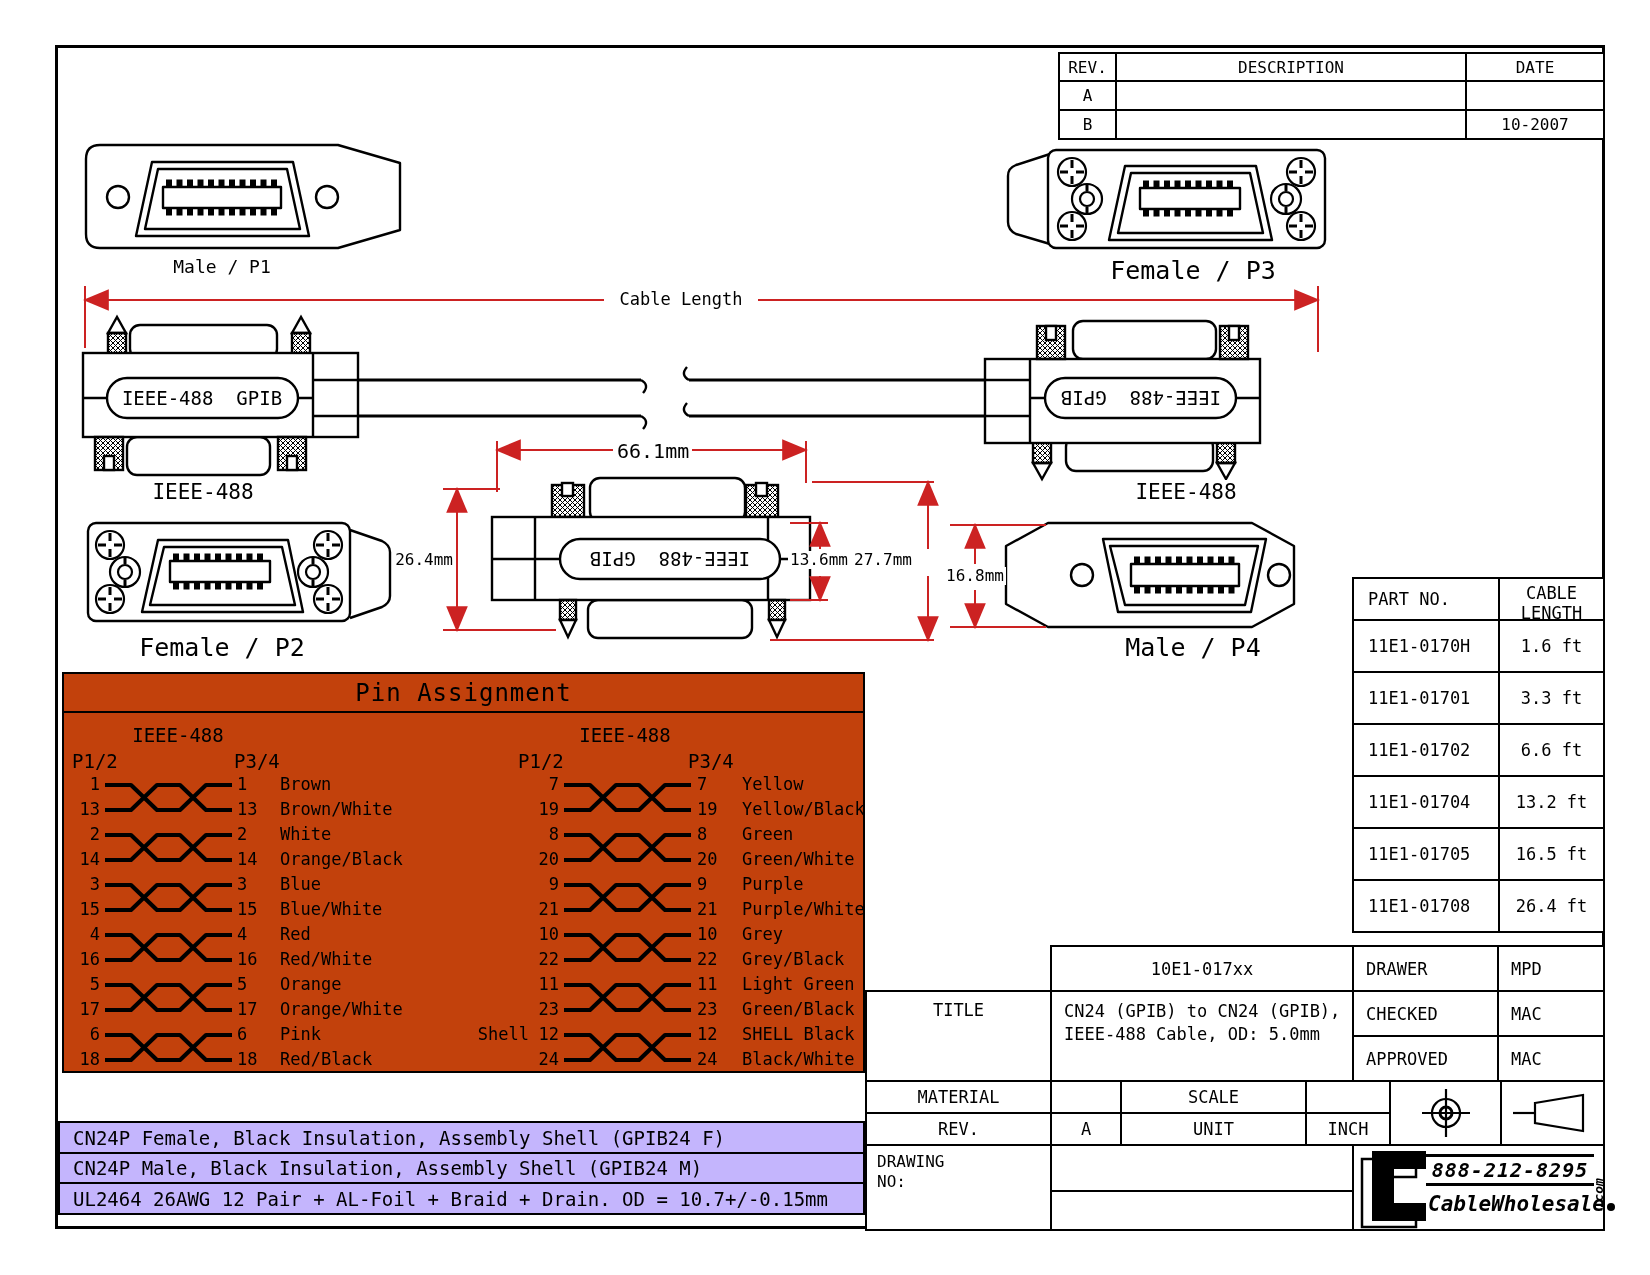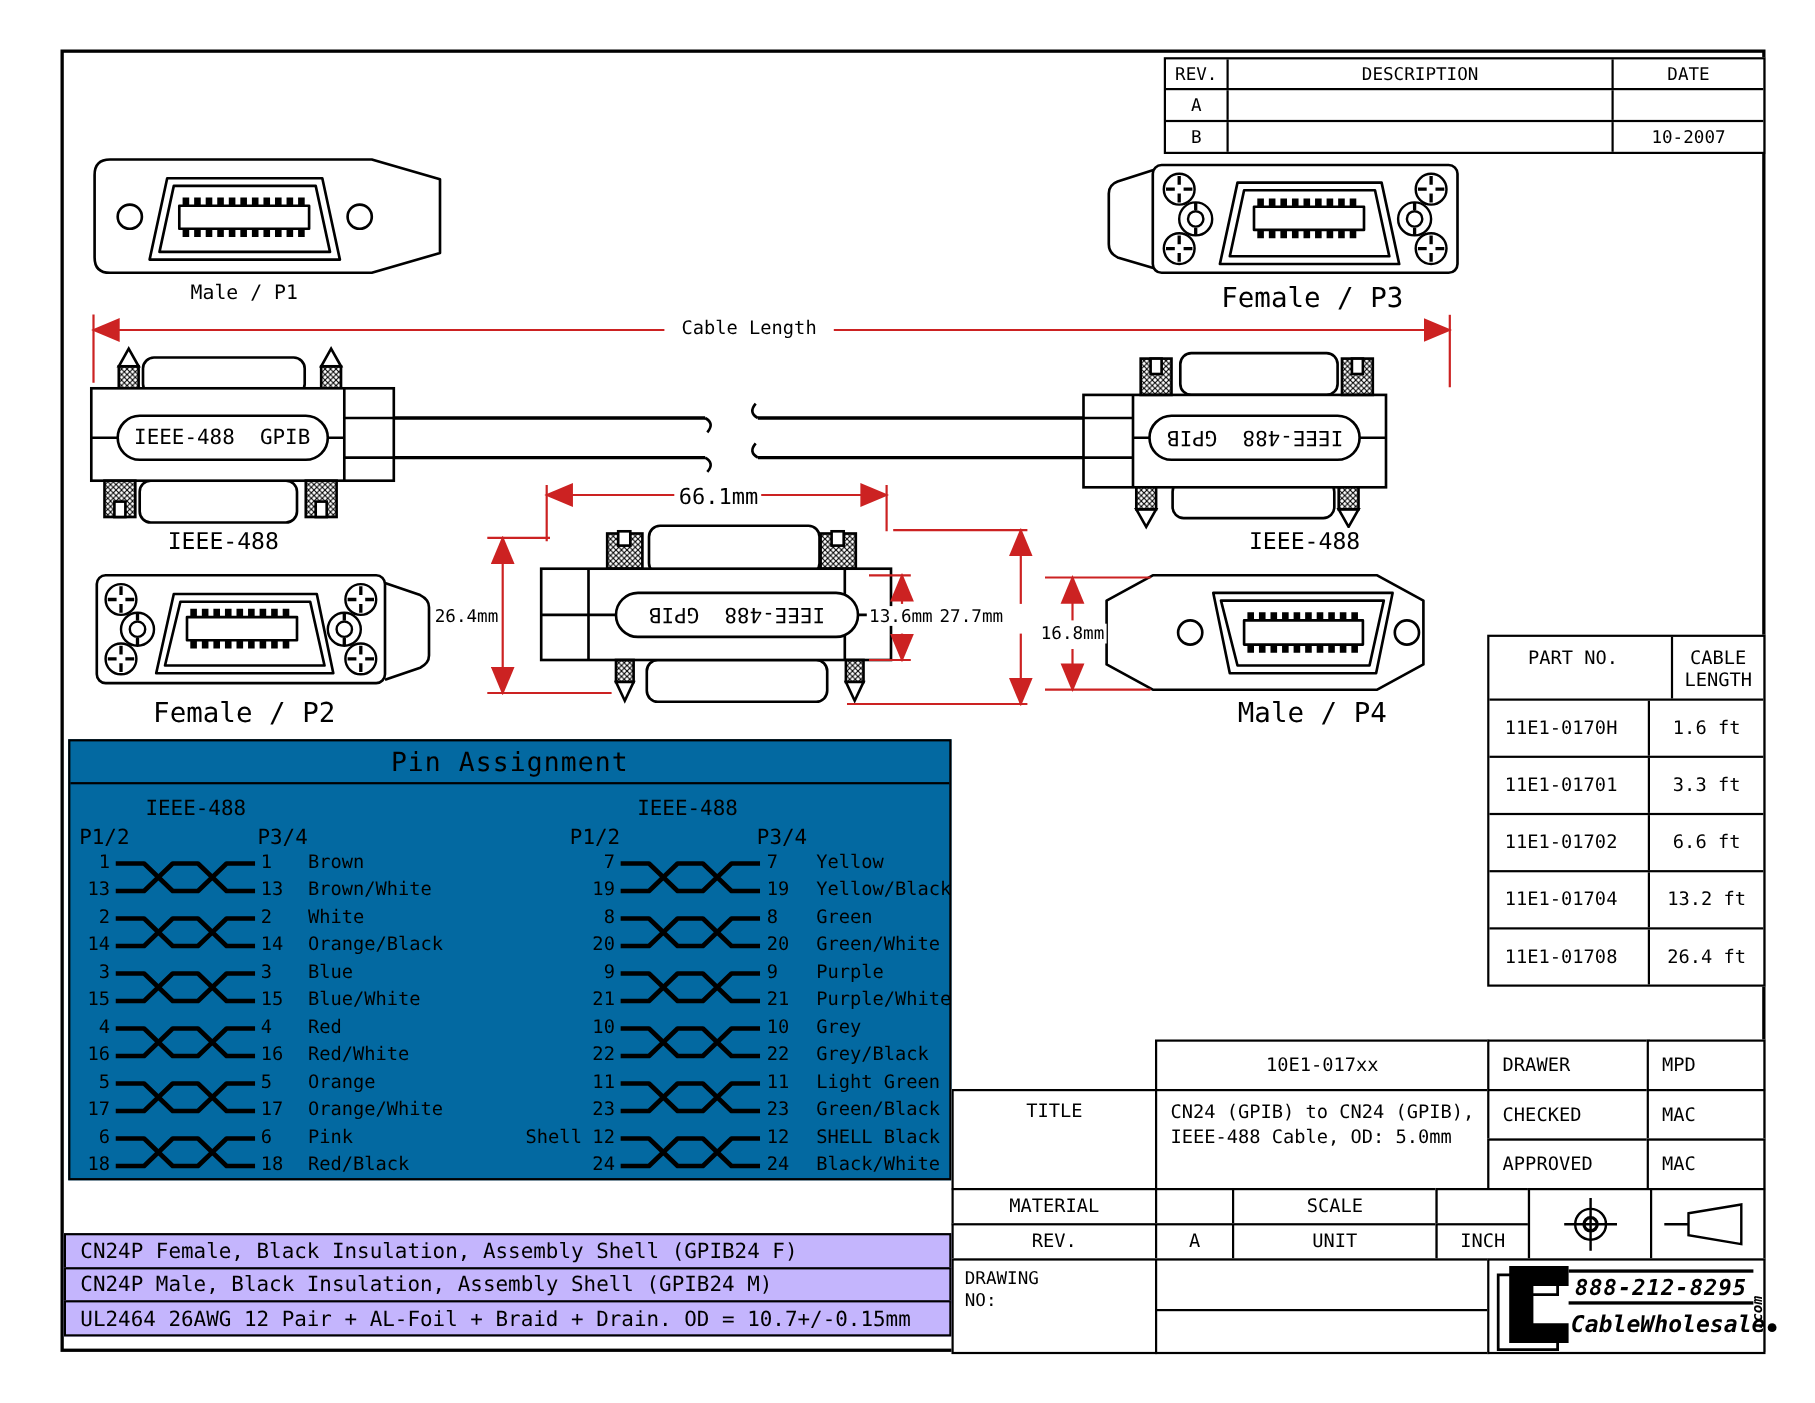--- a/index.html
+++ b/index.html
@@ -10,26 +10,26 @@
   svg text{white-space:pre;font-family:"DejaVu Sans Mono",monospace;}
   .lbl{position:absolute;font-family:"DejaVu Sans Mono",monospace;text-align:center;background:#fff;line-height:1.15;}
   
   .revtbl{position:absolute;left:1058px;top:52px;width:547px;border:2.5px solid #000;box-sizing:border-box;background:#fff;}
   .rev-h,.rev-row{display:grid;grid-template-columns:57px 350px 1fr;}
   .rev-h{height:26px;}
   .rev-row{height:27px;border-top:2px solid #000;}
   .rev-c{display:flex;align-items:center;justify-content:center;font-size:16px;}
   .rbr{border-right:2px solid #000;}
   .pttbl{position:absolute;left:1352px;top:577px;width:253px;border:2.5px solid #000;box-sizing:border-box;background:#fff;}
-  .pt-h{display:grid;grid-template-columns:146px 1fr;height:56px;padding-left:21px;}
+  .pt-h{display:grid;grid-template-columns:146px 1fr;height:40px;}
   .pt-row{display:grid;grid-template-columns:146px 1fr;height:50px;border-top:2.5px solid #000;}
   .pt-c{display:flex;align-items:center;font-size:17px;}
   .pt-b{border-right:2.5px solid #000;}
   
-  .pinbox{position:absolute;left:62px;top:672px;width:803px;height:401px;border:2.5px solid #000;box-sizing:border-box;background:#0369a1;}
+  .pinbox{position:absolute;left:62px;top:672px;width:803px;height:401px;border:2.5px solid #000;box-sizing:border-box;background:#c2410c;}
   .pintitle{height:37px;border-bottom:2.5px solid #000;display:flex;align-items:center;justify-content:center;
             font-size:24px;letter-spacing:1px;}
   .ph{position:absolute;font-size:19px;}
   .pair{position:relative;height:50px;}
   .pp{position:absolute;font-size:17px;line-height:25px;white-space:pre;}
   .t1{top:0;} .t2{top:25px;} .ra{text-align:right;}
   .twist{position:absolute;top:0;}
   
   .tb{position:absolute;border:2.5px solid #000;box-sizing:border-box;background:#fff;
       font-size:17px;display:flex;align-items:center;justify-content:center;}
@@ -241,20 +241,24 @@
         <div class="pt-row">
           <div class="pt-c pt-b" style="padding-left:14px">11E1-01702</div>
           <div class="pt-c" style="justify-content:center">6.6 ft</div>
         </div>
 
         <div class="pt-row">
           <div class="pt-c pt-b" style="padding-left:14px">11E1-01704</div>
           <div class="pt-c" style="justify-content:center">13.2 ft</div>
         </div>
 
+        <div class="pt-row">
+          <div class="pt-c pt-b" style="padding-left:14px">11E1-01705</div>
+          <div class="pt-c" style="justify-content:center">16.5 ft</div>
+        </div>
 
         <div class="pt-row">
           <div class="pt-c pt-b" style="padding-left:14px">11E1-01708</div>
           <div class="pt-c" style="justify-content:center">26.4 ft</div>
         </div>
       </div>
   </div>
 
   <div class="pinbox">
     <div class="pintitle">Pin Assignment</div>

